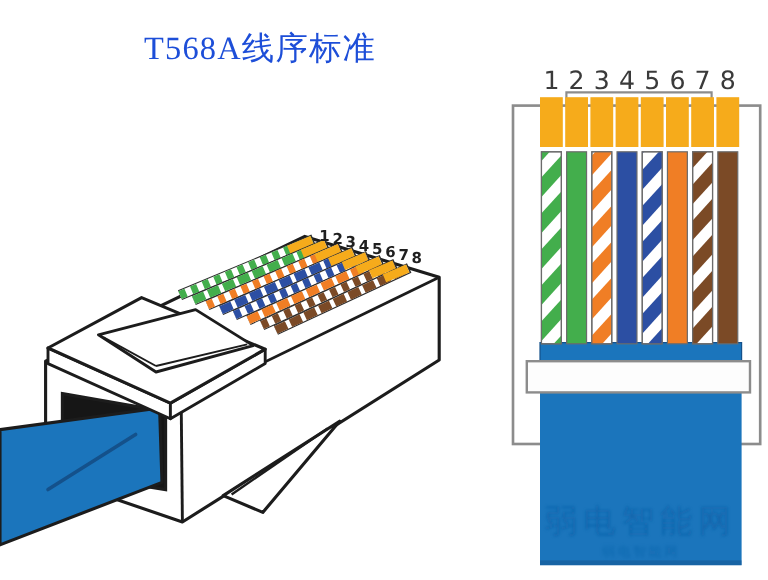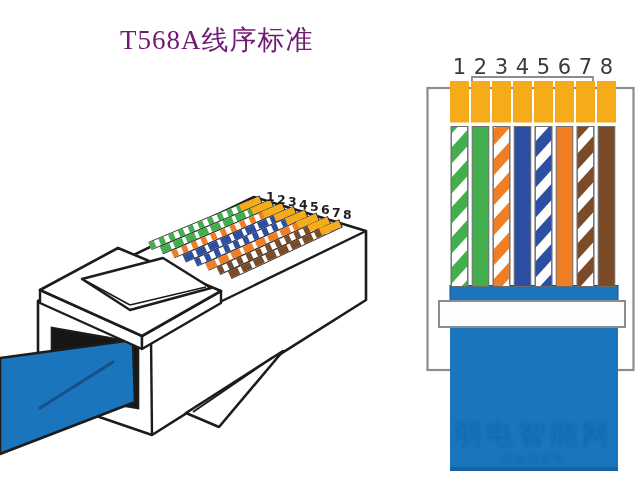--- a/index.html
+++ b/index.html
@@ -1,21 +1,21 @@
 <!DOCTYPE html>
 <html><head>
 <meta charset="utf-8">
 <style>
   html,body{margin:0;padding:0;background:#ffffff;}
   body{width:640px;height:483px;position:relative;overflow:hidden;
        font-family:"DejaVu Sans","Liberation Sans",sans-serif;}
   .page-title{
     position:absolute;left:120px;top:22px;
     font-family:"Liberation Serif","DejaVu Serif",serif;
-    font-size:27px;color:#701a75;letter-spacing:1px;white-space:nowrap;
+    font-size:27px;color:#1d4ed8;letter-spacing:1px;white-space:nowrap;
   }
   svg{position:absolute;left:0;top:0;}
   text{font-family:"DejaVu Sans","Liberation Sans",sans-serif;}
 </style>
 </head>
 <body>
 
 <div class="page-title">T568A线序标准</div>
 
 <svg width="640" height="483" viewBox="0 0 640 483">

